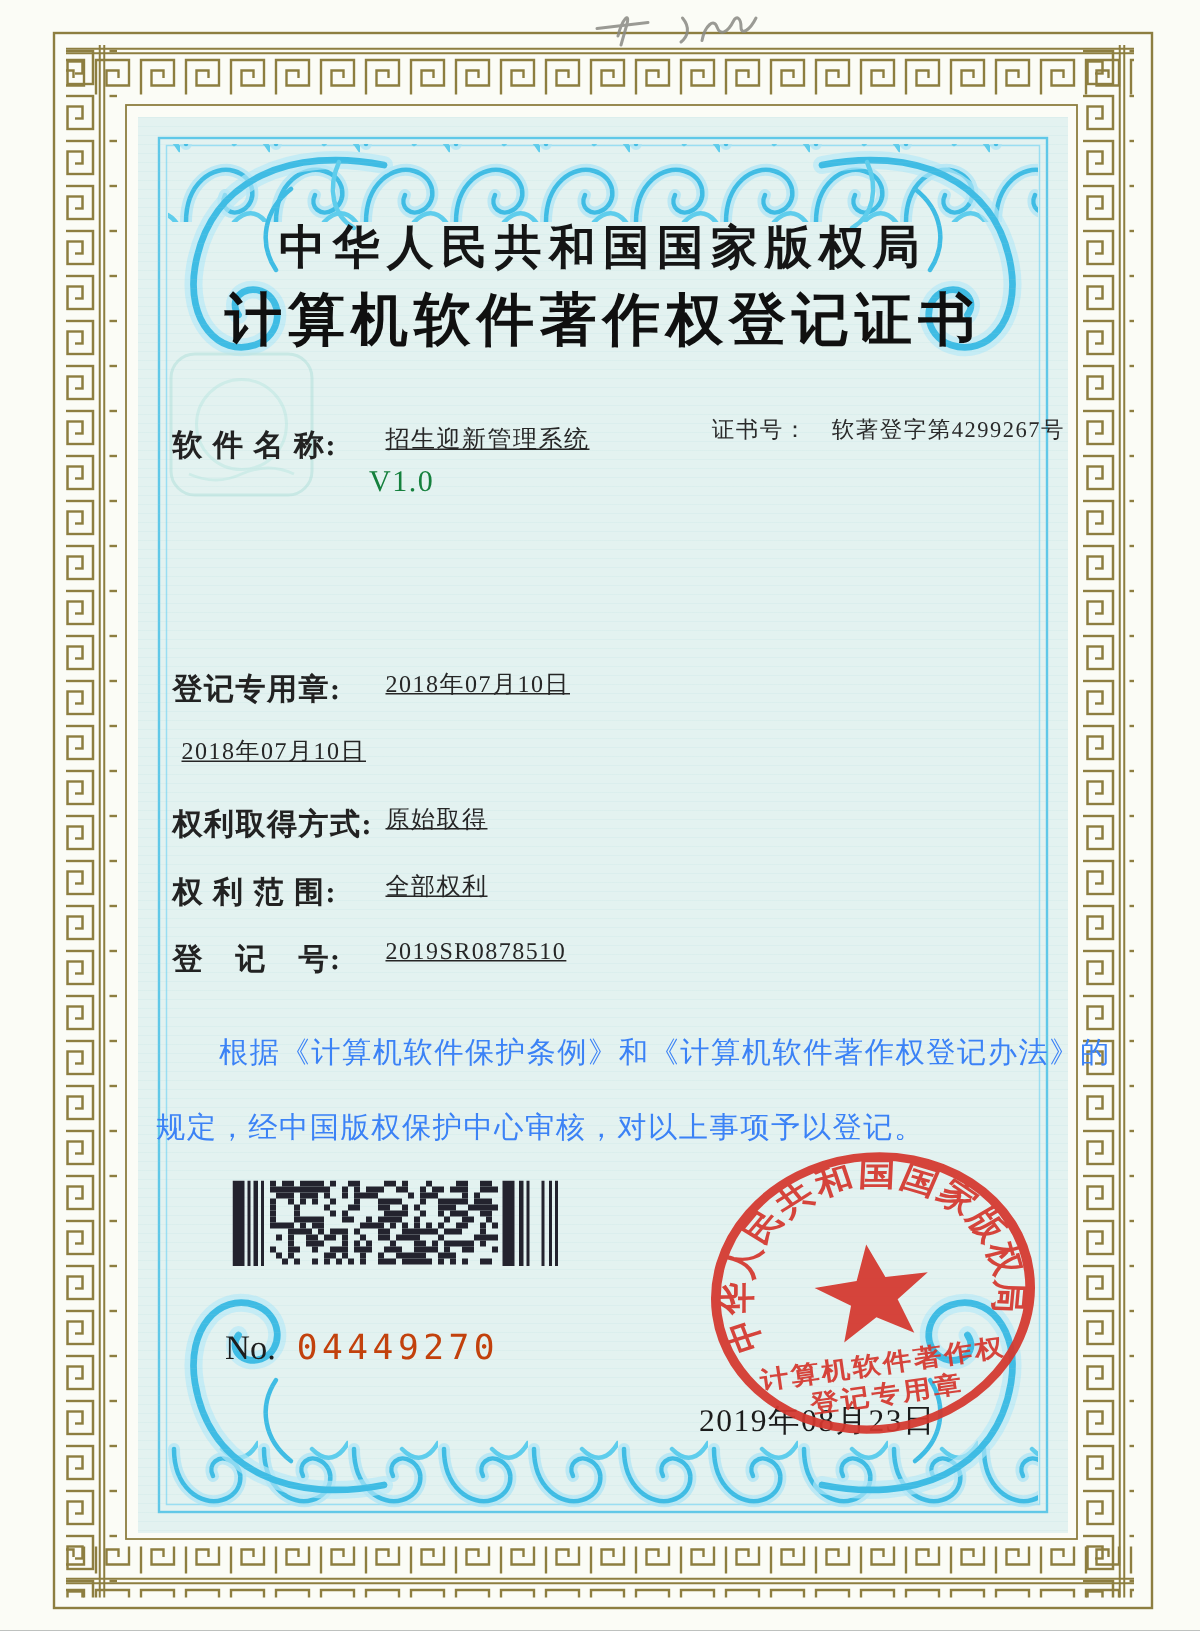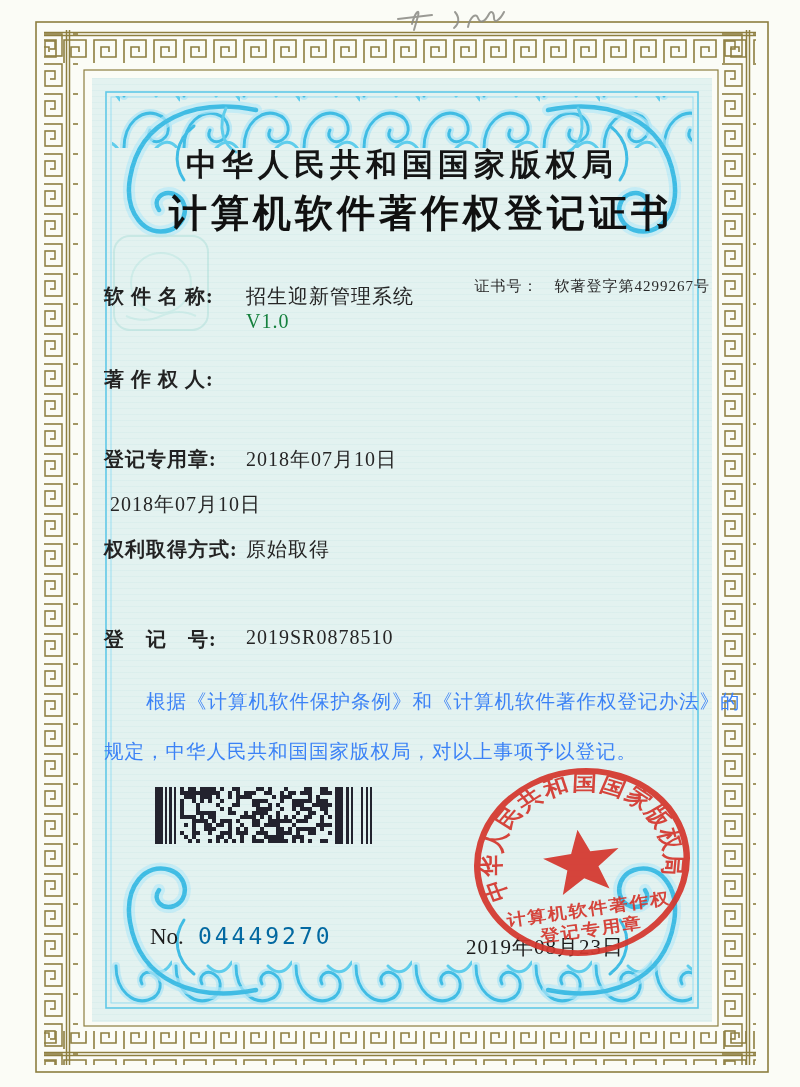--- a/index.html
+++ b/index.html
@@ -15,50 +15,50 @@
     background:repeating-linear-gradient(to bottom, rgba(150,205,210,.10) 0 1px, rgba(255,255,255,0) 1px 6px);
     pointer-events:none;
   }
   .abs{position:absolute;}
   .authority{
     left:92px;top:144px;width:620px;text-align:center;
     font-size:31px;font-weight:bold;letter-spacing:5px;color:#151515;
   }
   .cert-title{
     left:92px;top:188px;width:620px;text-align:center;
-    font-size:38px;font-weight:bold;letter-spacing:4px;color:#101010;margin-left:19px;
+    font-size:38px;font-weight:bold;letter-spacing:4px;color:#101010;
   }
   .certno-row{
     left:92px;top:250px;width:618px;text-align:right;
     font-size:15px;color:#2a2a2a;letter-spacing:1px;margin-top:27px;
   }
   .certno-row .lbl{margin-right:16px;}
-  .field-row{position:absolute;left:104px;display:flex;align-items:flex-start;}
+  .field-row{position:absolute;left:115px;display:flex;align-items:flex-start;}
   .field-label{
     width:136px;font-size:20px;font-weight:bold;color:#222;
     white-space:pre;letter-spacing:1px;flex:none;
   }
-  .field-value{font-size:20px;color:#262626;margin-left:6px;letter-spacing:1px;white-space:pre;}
+  .field-value{font-size:16px;color:#262626;margin-left:6px;letter-spacing:1px;white-space:pre;text-decoration:underline;}
   .value2{position:absolute;left:246px;top:310px;font-size:20px;color:#15803d;letter-spacing:1px;}
   .stmt{position:absolute;left:104px;white-space:nowrap;font-size:19.5px;color:#3b82f6;letter-spacing:1px;}
   .stmt.l1{top:688px;text-indent:2.15em;}
   .stmt.l2{top:738px;}
   #barcode{position:absolute;left:155px;top:787px;}
   #seal-wrap{
     position:absolute;left:464px;top:760px;width:236px;height:204px;
     transform:rotate(-8deg);opacity:.93;z-index:4;
   }
   .seal-date{
     position:absolute;left:466px;top:933px;font-size:21px;color:#1c1c1c;
     letter-spacing:1px;z-index:3;
   }
-  .serial-row{position:absolute;left:150px;top:923px;display:flex;align-items:baseline;z-index:3;}
+  .serial-row{position:absolute;left:150px;top:886px;display:flex;align-items:baseline;z-index:3;}
   .serial-label{font-size:23px;color:#1d1d1d;}
   .serial-number{
-    font-size:23px;margin-left:14px;letter-spacing:3px;color:#0369a1;
+    font-size:23px;margin-left:14px;letter-spacing:3px;color:#c2410c;
     font-family:"DejaVu Sans Mono","Liberation Mono",monospace;
   }
   .seal-ring-text{font-size:21px;font-weight:bold;letter-spacing:1.5px;}
   .seal-caption{font-size:16px;font-weight:bold;letter-spacing:1.5px;}
 </style>
 </head>
 <body>
 
 <div id="page">
 
@@ -144,45 +144,48 @@
     <span class="lbl">证书号：</span><span>软著登字第4299267号</span>
   </div>
 
   <div class="field-row" style="top:283px">
     <span class="field-label">软 件 名 称:</span>
     <span class="field-value">招生迎新管理系统</span>
   </div>
   <div class="value2">V1.0</div>
 
   <div class="field-row" style="top:366px">
-    <span class="field-label">著 作 权 人:</span>
   </div>
 
   <div class="field-row" style="top:446px">
     <span class="field-label">登记专用章:</span>
     <span class="field-value">2018年07月10日</span>
   </div>
 
   <div class="field-row" style="top:491px">
     <span class="field-value">2018年07月10日</span>
   </div>
 
   <div class="field-row" style="top:536px">
     <span class="field-label">权利取得方式:</span>
     <span class="field-value">原始取得</span>
   </div>
 
+  <div class="field-row" style="top:581px">
+    <span class="field-label">权 利 范 围:</span>
+    <span class="field-value">全部权利</span>
+  </div>
 
   <div class="field-row" style="top:626px">
     <span class="field-label">登　记　号:</span>
     <span class="field-value">2019SR0878510</span>
   </div>
 
   <div class="stmt l1">根据《计算机软件保护条例》和《计算机软件著作权登记办法》的</div>
-  <div class="stmt l2">规定，中华人民共和国国家版权局，对以上事项予以登记。</div>
+  <div class="stmt l2">规定，经中国版权保护中心审核，对以上事项予以登记。</div>
 
   <svg id="barcode" width="235" height="57" viewBox="0 0 235 57">
       <rect x="0" y="0" width="8" height="57" fill="#23232e"></rect>
       <rect x="10" y="0" width="2" height="57" fill="#23232e"></rect>
       <rect x="14" y="0" width="3" height="57" fill="#23232e"></rect>
       <rect x="19" y="0" width="2" height="57" fill="#23232e"></rect>
       <rect x="25" y="0" width="4" height="4" fill="#23232e"></rect>
       <rect x="25" y="4" width="4" height="4" fill="#23232e"></rect>
       <rect x="25" y="12" width="4" height="4" fill="#23232e"></rect>
       <rect x="25" y="16" width="4" height="4" fill="#23232e"></rect>

